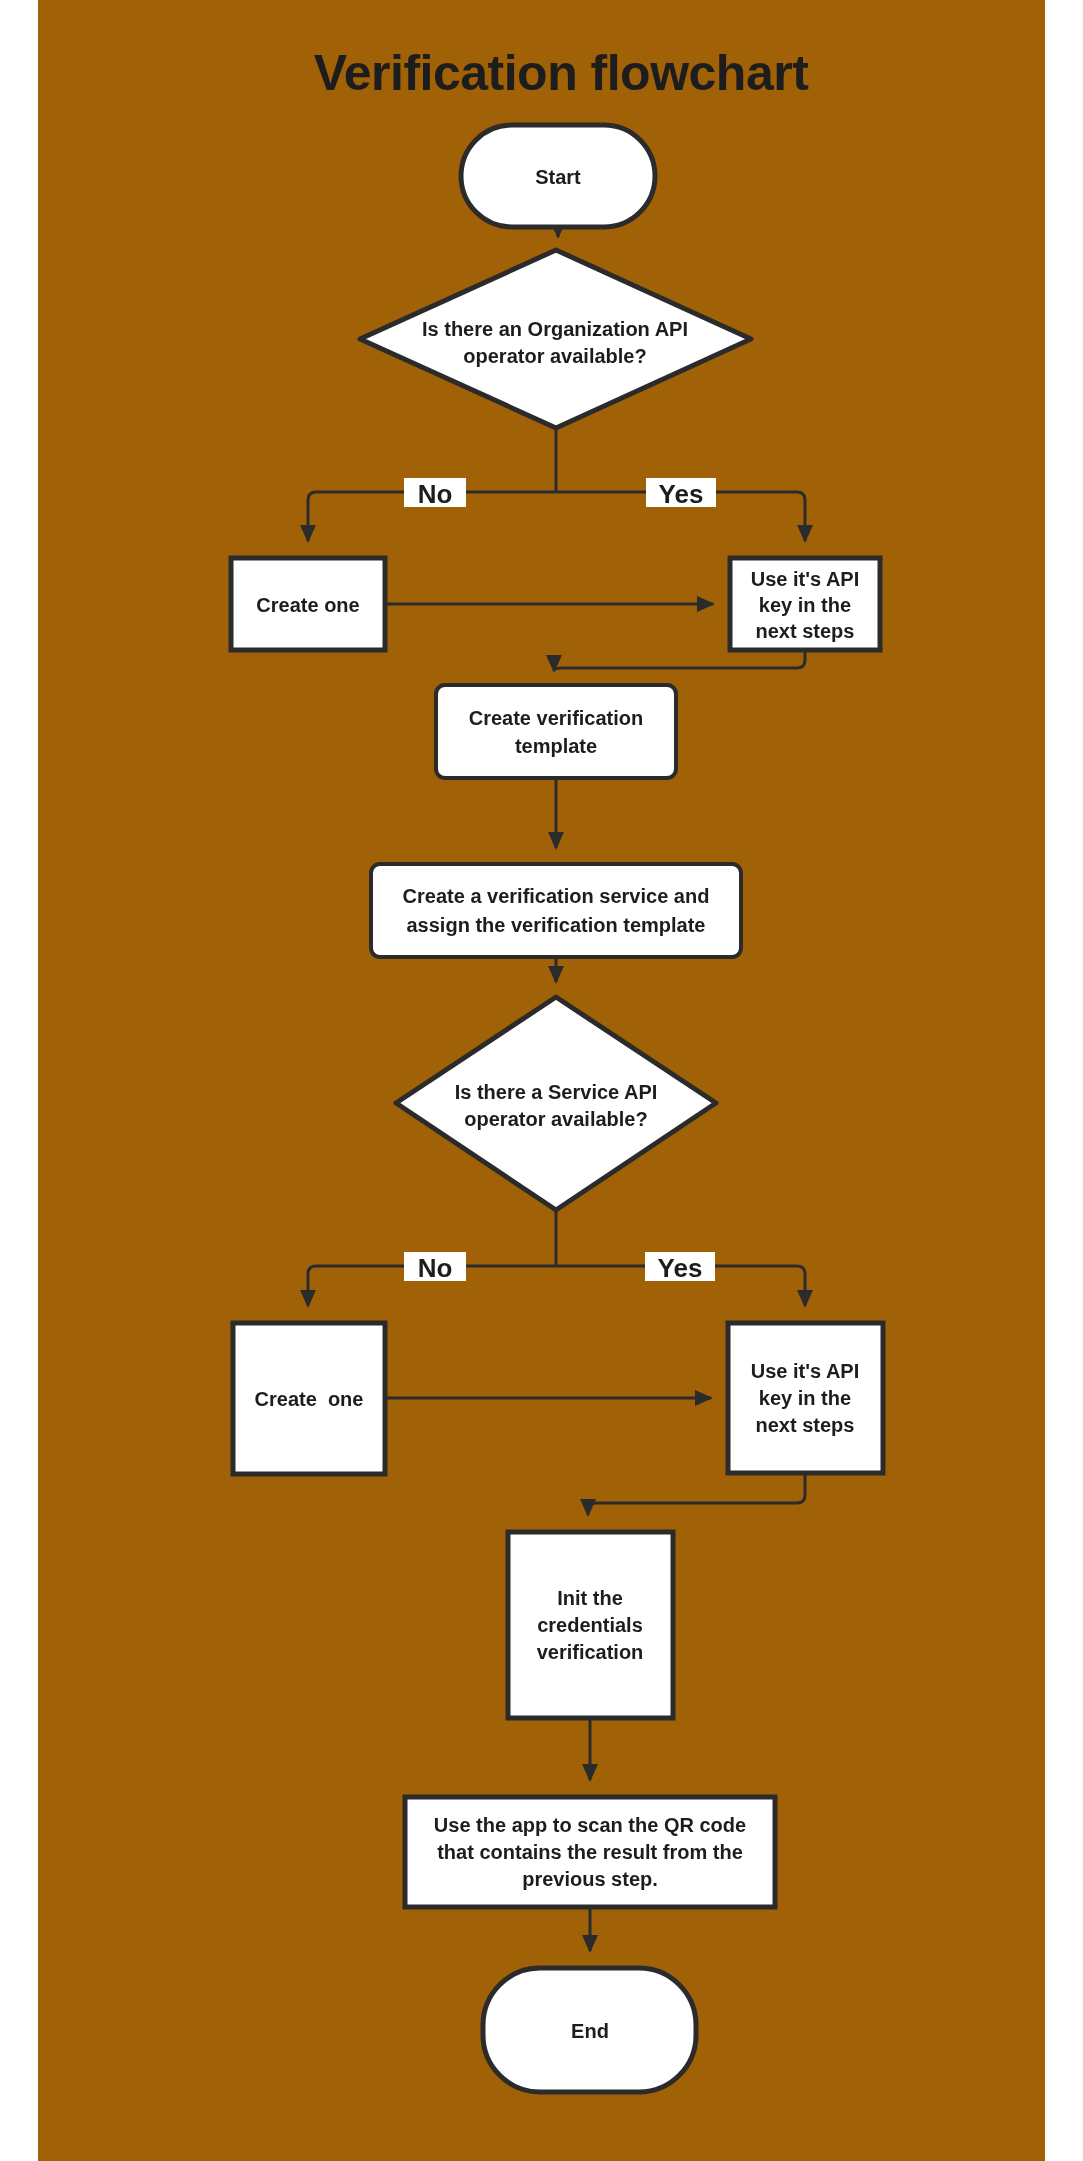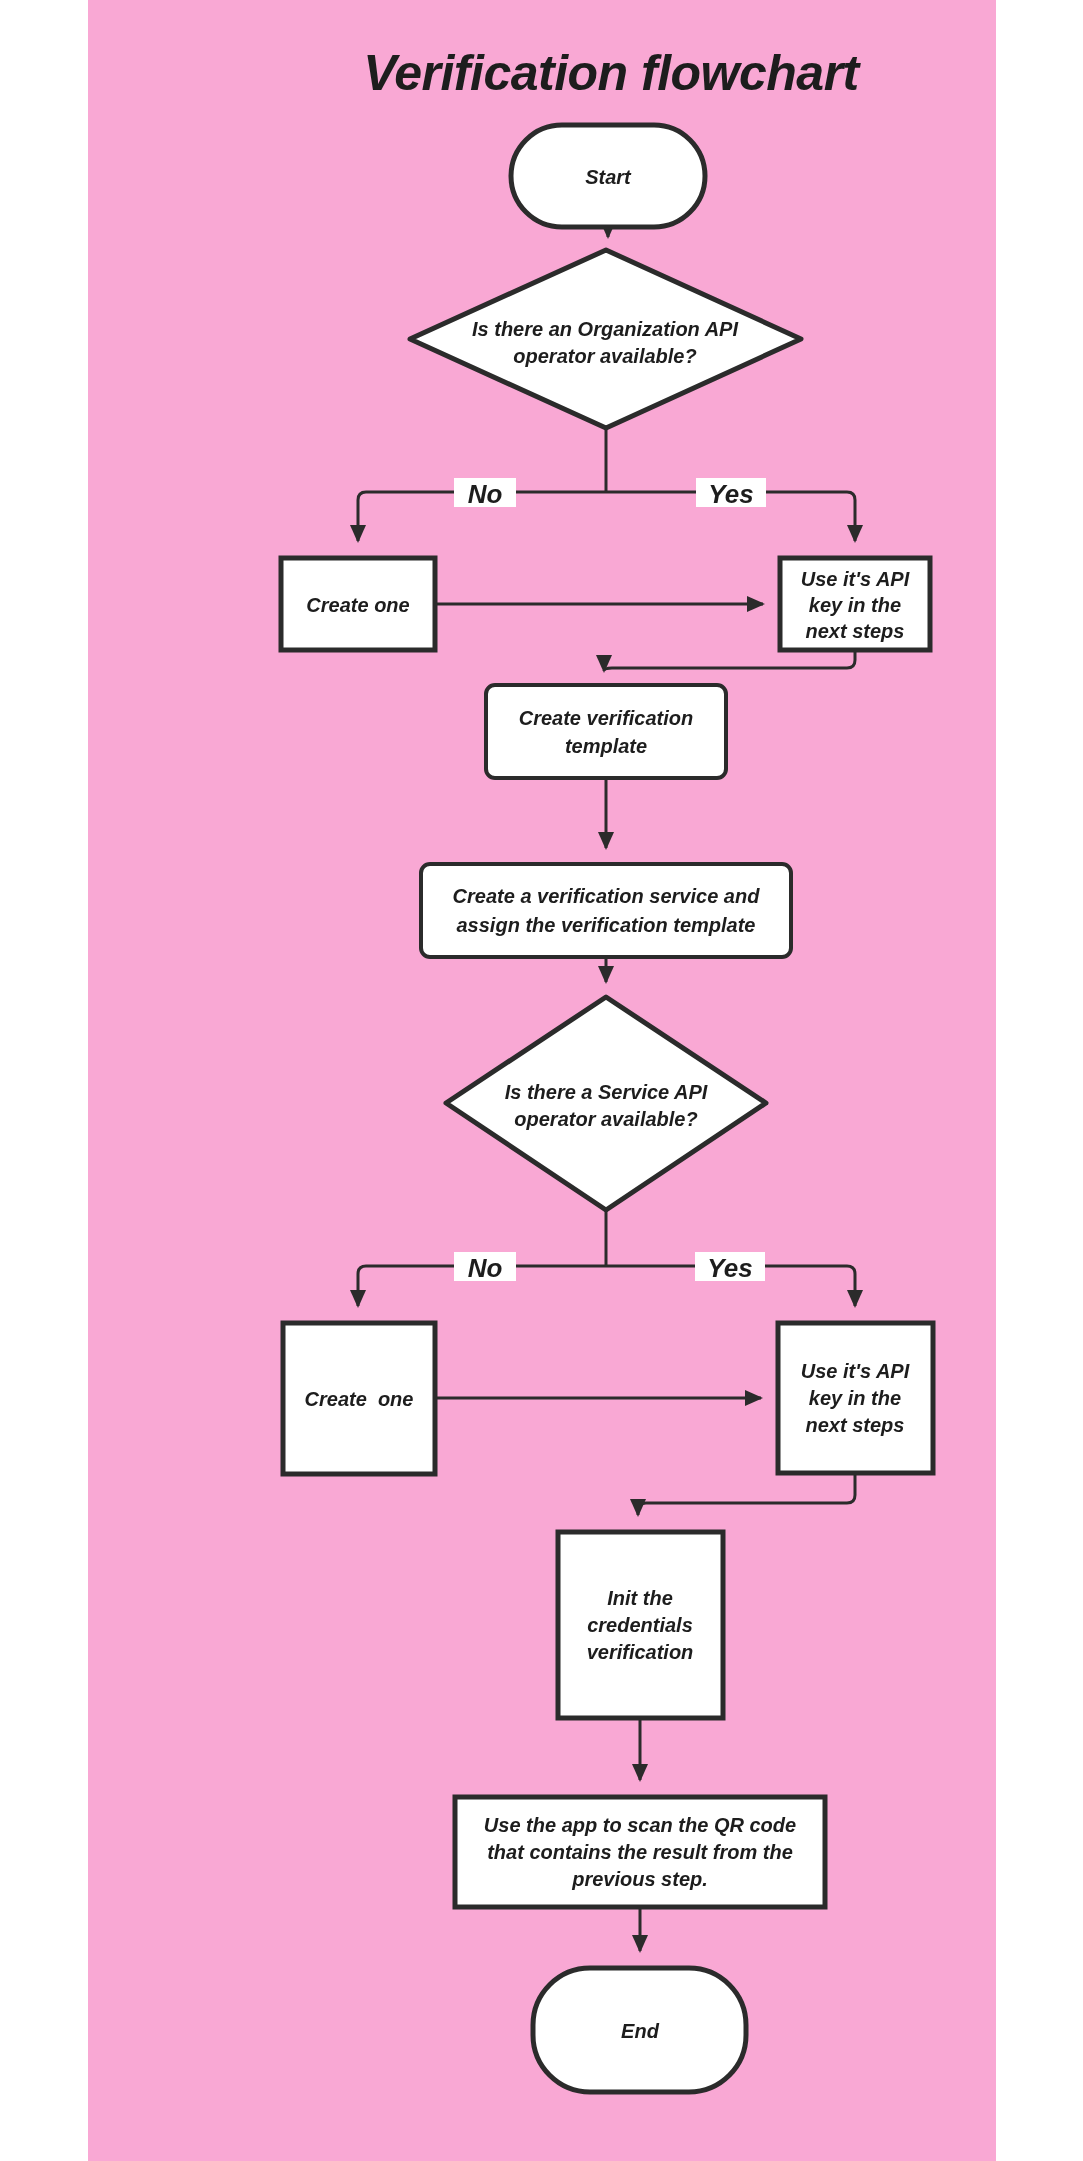--- a/index.html
+++ b/index.html
@@ -2,26 +2,25 @@
 <html><head>
 <meta charset="utf-8">
 <style>
   html, body {
     margin: 0;
     padding: 0;
     background: #ffffff;
     font-family: "Liberation Sans", "DejaVu Sans", sans-serif;
   }
   .page {
-    width: 908px;
+    width: 1007px;
     height: 2161px;
     margin: 0 auto;
-    background: #f9a8d4;
+    background: #a16207;
     position: relative;
-    font-style: italic;
   }
   svg { display: block; }
   .shape {
     fill: #ffffff;
     stroke: #2b2b2b;
   }
   .box   { stroke-width: 5; }
   .rbox  { stroke-width: 4; }
   .diamond { stroke-width: 5; stroke-linejoin: round; }
   .term  { stroke-width: 5; }

